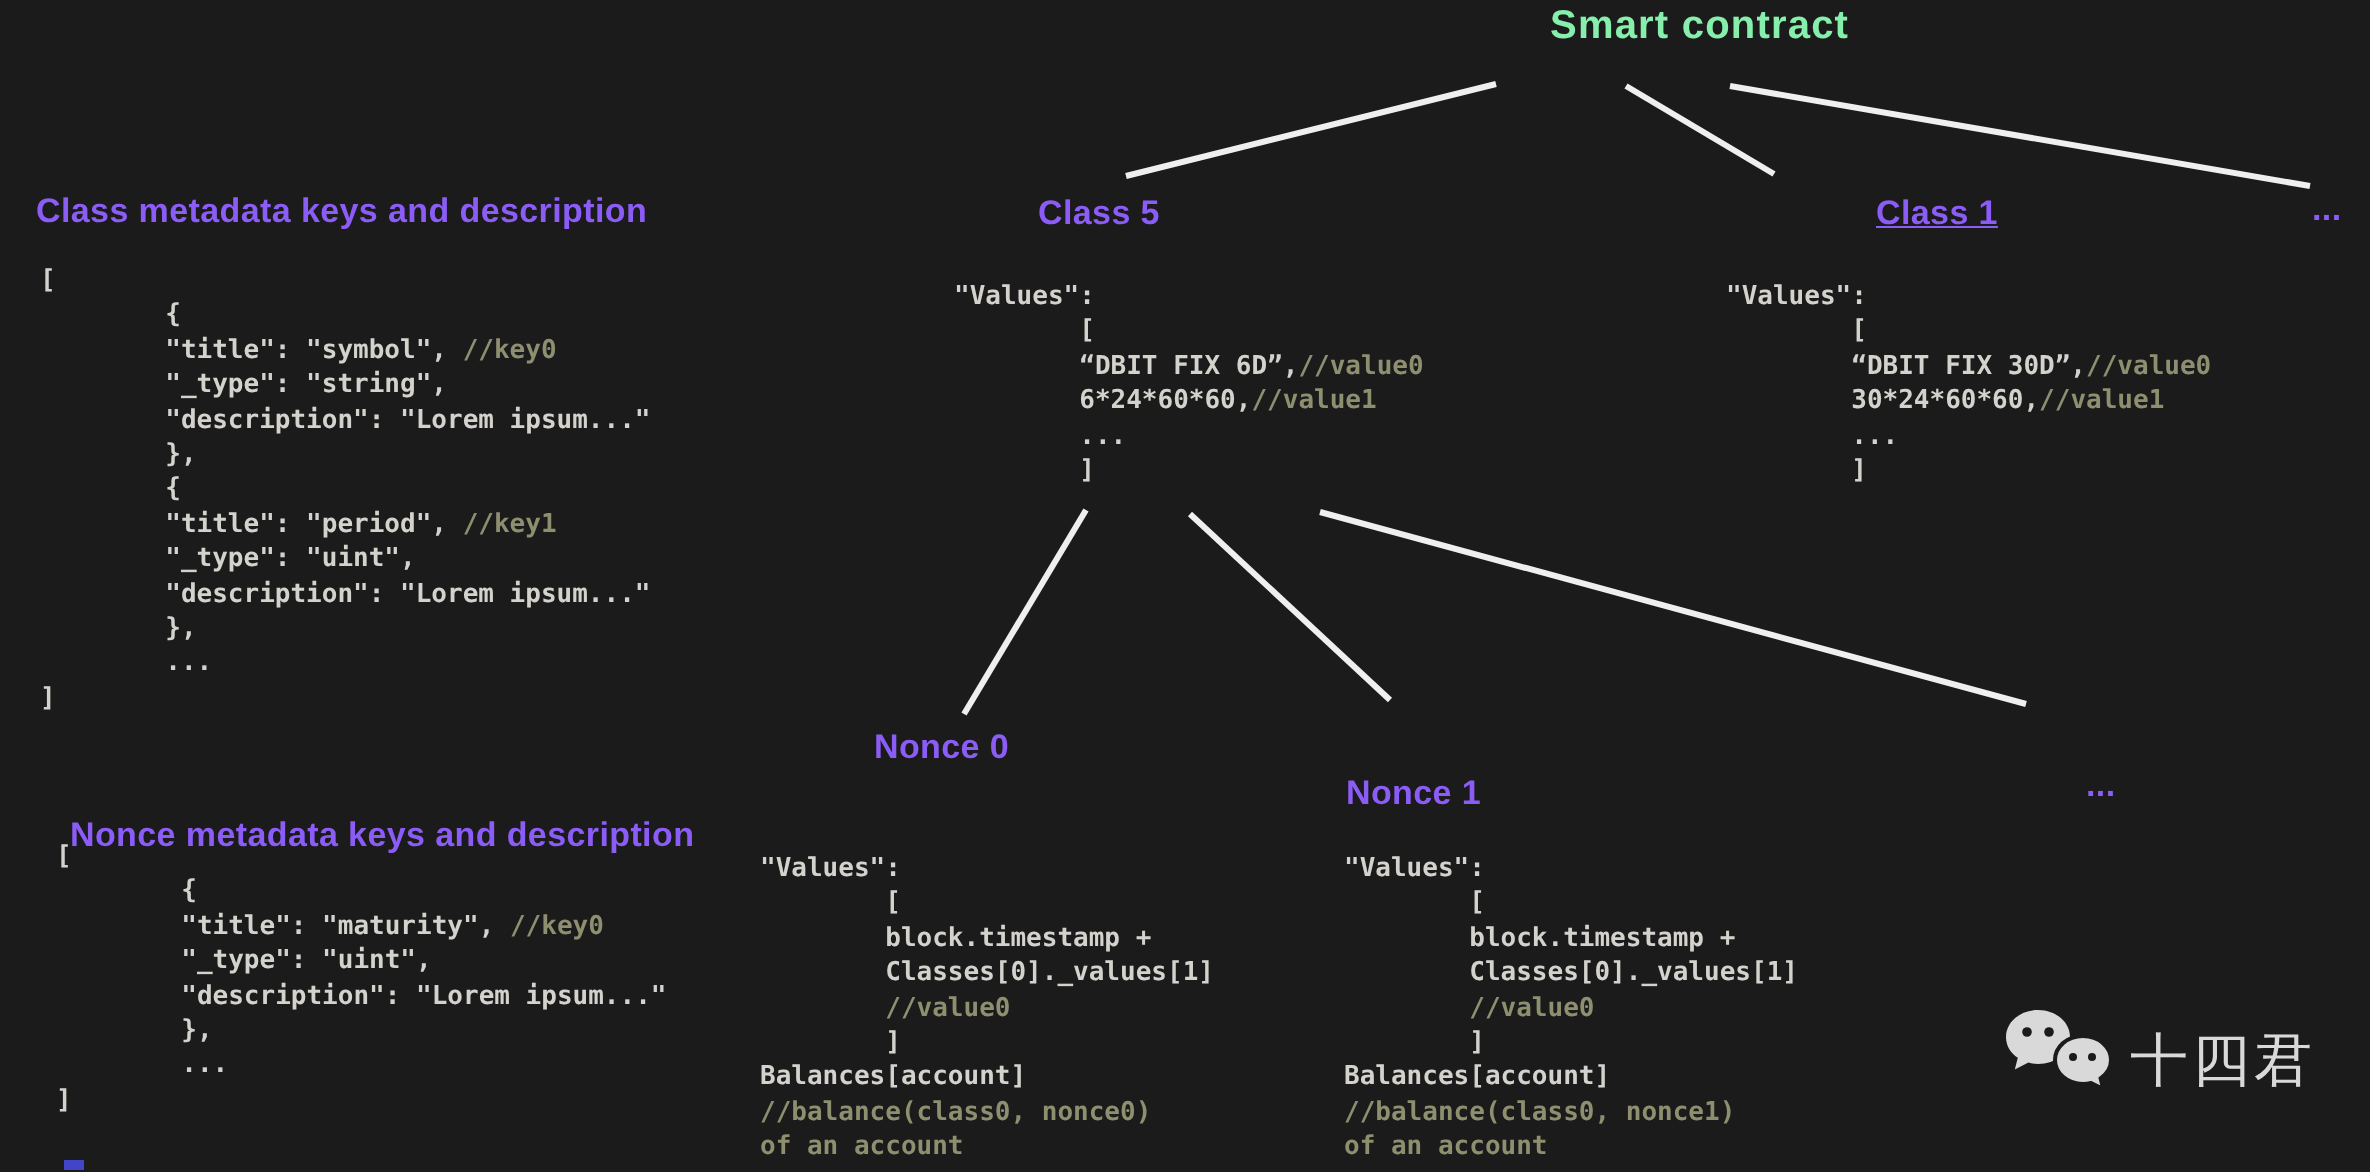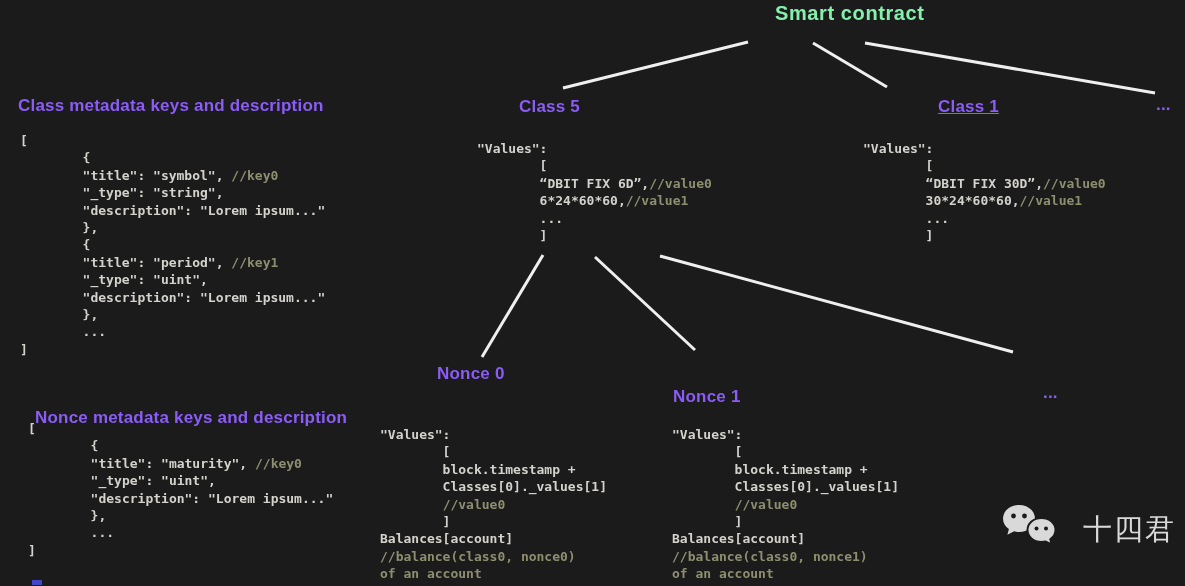--- a/index.html
+++ b/index.html
@@ -34,21 +34,21 @@
   .code .comment{color:#8e8f6f;}
   .cb-class-meta{left:20px;top:132px;}
   .cb-nonce-meta{left:28px;top:420px;}
   .cb-class0{left:477px;top:140px;}
   .cb-class1{left:863px;top:140px;}
   .cb-nonce0{left:380px;top:426px;}
   .cb-nonce1{left:672px;top:426px;}
   .connectors{position:absolute;left:0;top:0;}
   .watermark{
     position:absolute;left:1002px;top:503px;
-    display:flex;align-items:center;gap:27px;
+    display:flex;align-items:center;gap:9px;
   }
   .watermark-text{
     color:#d9d9d9;font-size:29px;letter-spacing:2px;white-space:nowrap;
   }
   .cursor-mark{
     position:absolute;left:32px;top:580px;width:10px;height:5px;
     background:#4245c8;
   }
 </style>
 </head>

